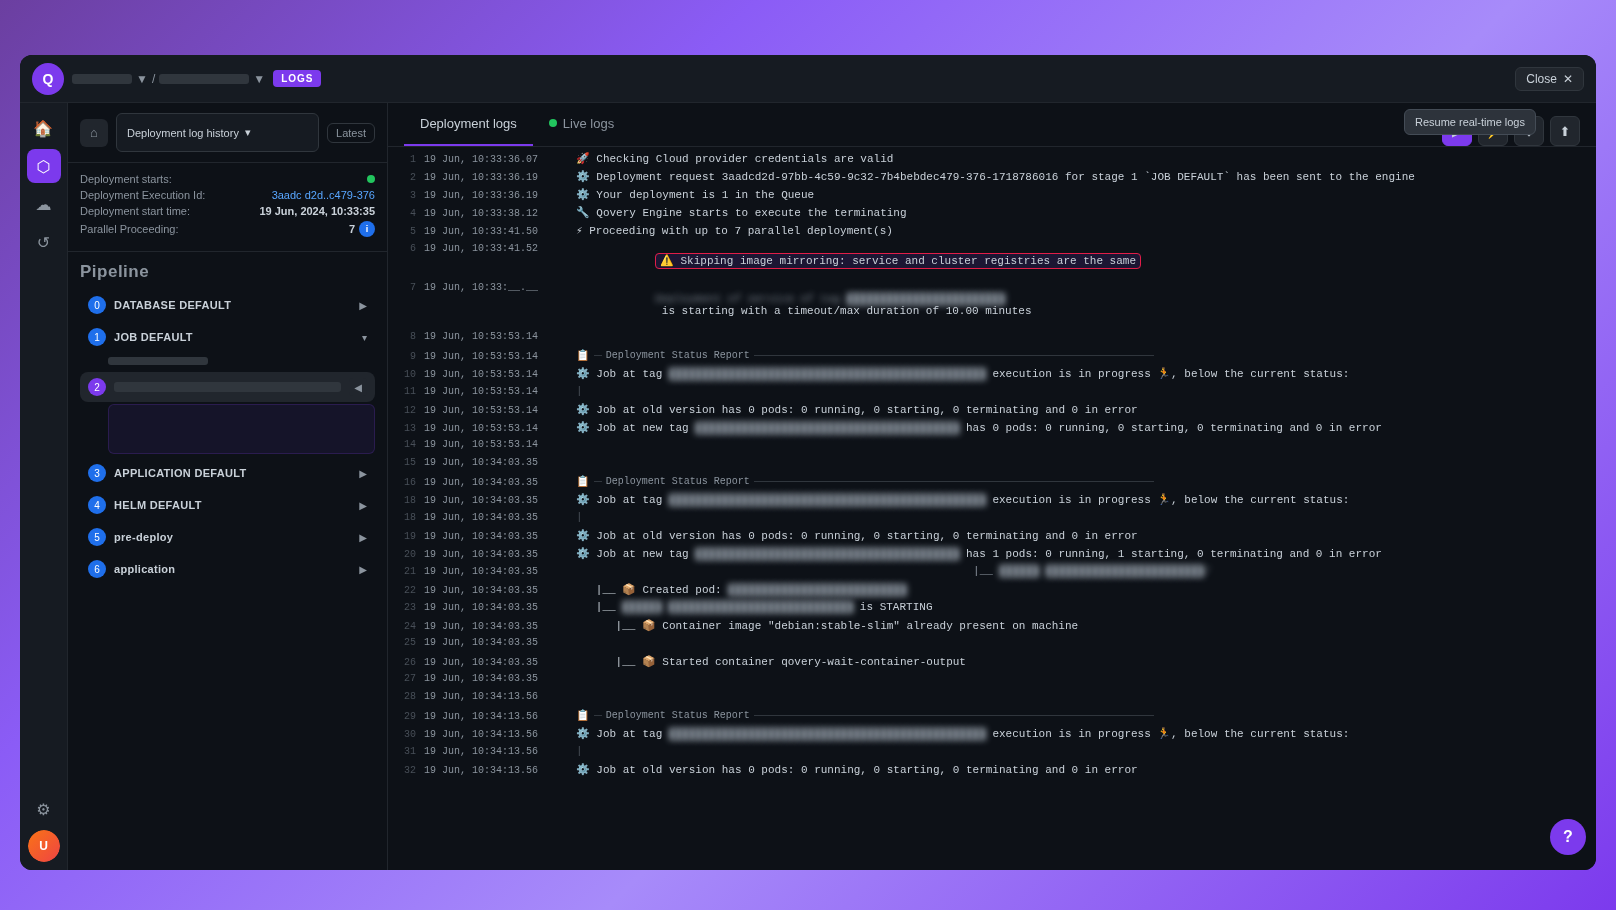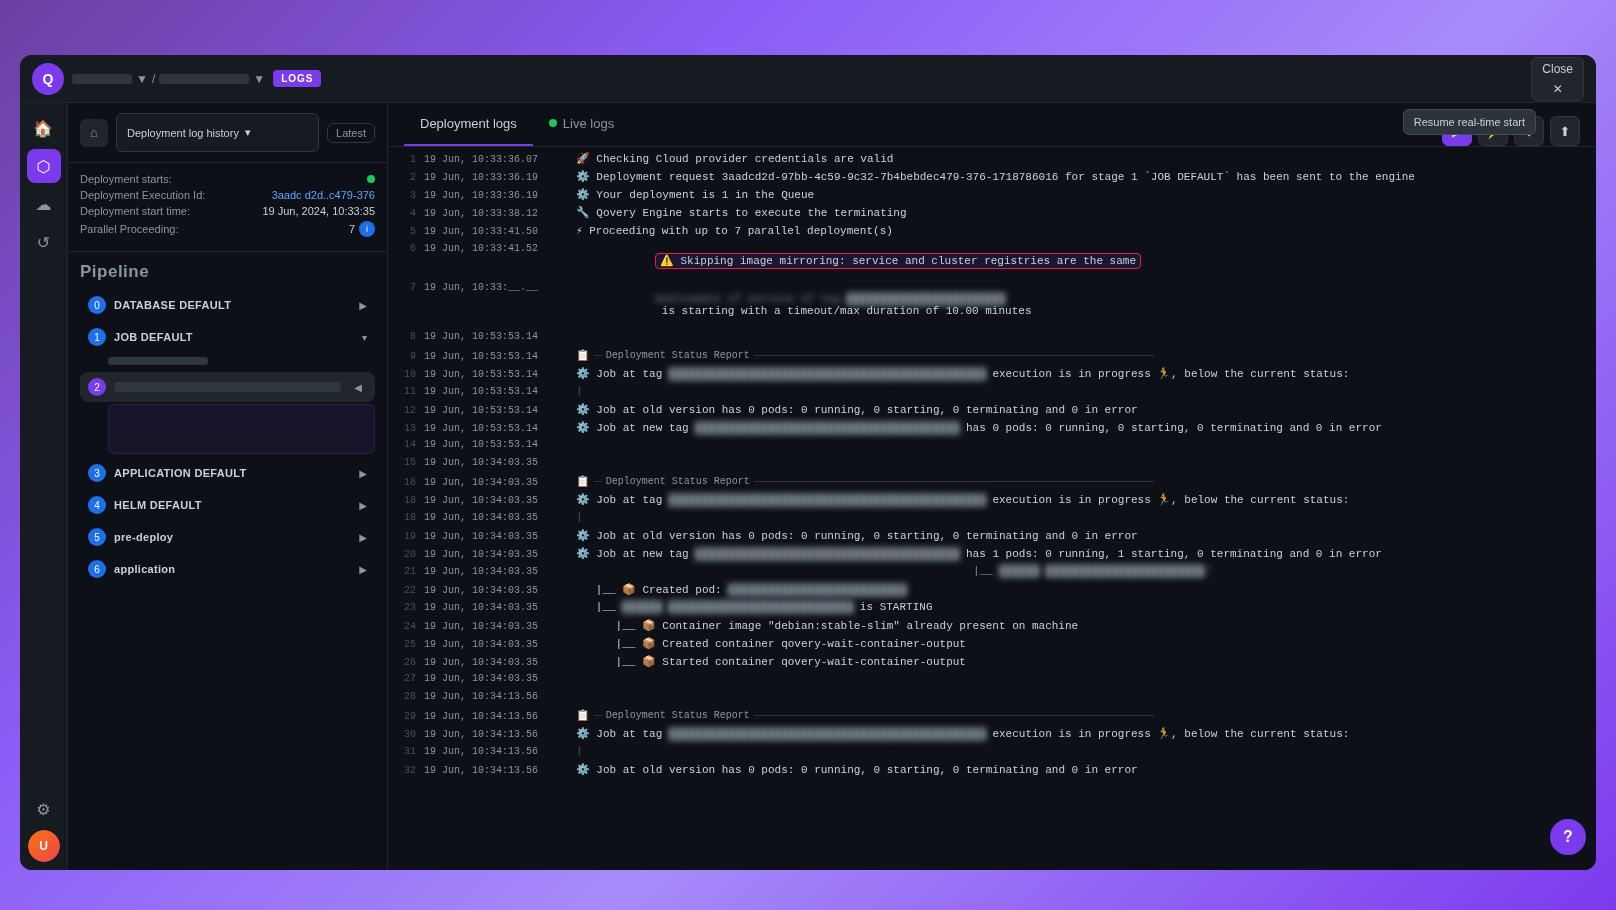--- a/index.html
+++ b/index.html
@@ -82,21 +82,20 @@
       display: flex;
       align-items: center;
       gap: 6px;
       background: #21262d;
       border: 1px solid #30363d;
       border-radius: 6px;
       padding: 4px 10px;
       color: #c9d1d9;
       font-size: 12px;
       cursor: pointer;
-      flex-direction: column;
     }
     
     .main-area {
       display: flex;
       flex: 1;
       overflow: hidden;
     }
     
     .icon-sidebar {
       width: 48px;
@@ -201,21 +200,21 @@
       border-bottom: 1px solid #21262d;
     }
     .info-row {
       display: flex;
       align-items: center;
       justify-content: space-between;
       margin-bottom: 4px;
       font-size: 11px;
     }
     .info-label { color: #8b949e; }
-    .info-value { color: #c9d1d9; display: flex; align-items: center; gap: 4px; }
+    .info-value { color: #c9d1d9; display: flex; align-items: center; gap: 4px; font-weight: bold; }
     .status-dot { width: 8px; height: 8px; border-radius: 50%; background: #22c55e; }
     .exec-id { color: #58a6ff; font-size: 11px; }
     .info-badge {
       width: 16px;
       height: 16px;
       border-radius: 50%;
       background: #1f6feb;
       color: white;
       font-size: 9px;
       display: flex;
@@ -549,21 +548,21 @@
       <div class="log-tabs">
         <div class="log-tab active">
           <span>Deployment logs</span>
         </div>
         <div class="log-tab">
           <span class="live-dot"></span>
           <span>Live logs</span>
         </div>
         <div class="tab-spacer"></div>
         <div class="resume-tooltip">
-          <span>Resume real-time start</span>
+          <span>Resume real-time logs</span>
         </div>
         <div class="log-toolbar">
           <div class="toolbar-btn play">▶</div>
           <div class="toolbar-btn">⚡</div>
           <div class="toolbar-btn">↓</div>
           <div class="toolbar-btn">⬆</div>
         </div>
       </div>
 
       <div class="log-content">
@@ -723,21 +722,20 @@
 
         <div class="log-line">
           <span class="line-num">24</span>
           <span class="line-time">19 Jun, 10:34:03.35</span>
           <span class="line-content">      |__ 📦 Container image "debian:stable-slim" already present on machine</span>
         </div>
 
         <div class="log-line">
           <span class="line-num">25</span>
           <span class="line-time">19 Jun, 10:34:03.35</span>
-          <span class="line-content">      |__ 📦 Created container qovery-wait-container-output</span>
         </div>
 
         <div class="log-line">
           <span class="line-num">26</span>
           <span class="line-time">19 Jun, 10:34:03.35</span>
           <span class="line-content">      |__ 📦 Started container qovery-wait-container-output</span>
         </div>
 
         <div class="log-line">
           <span class="line-num">27</span>

